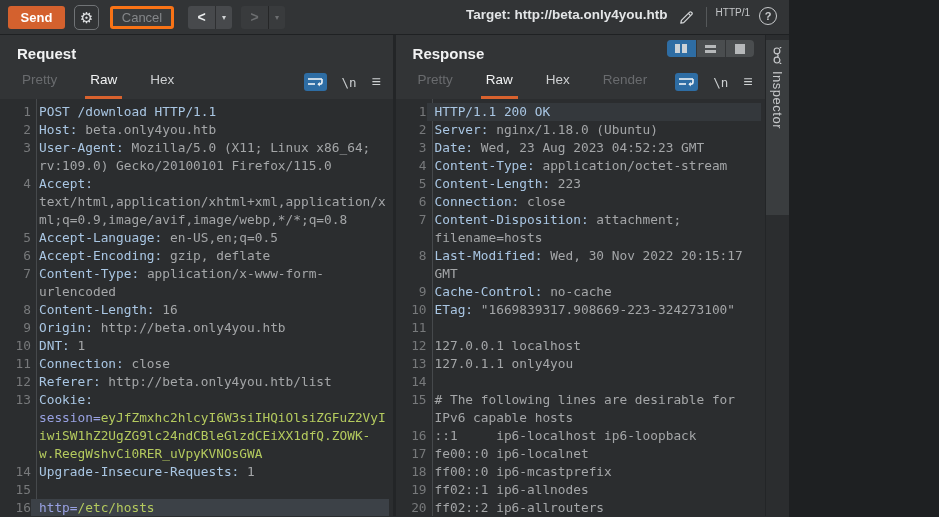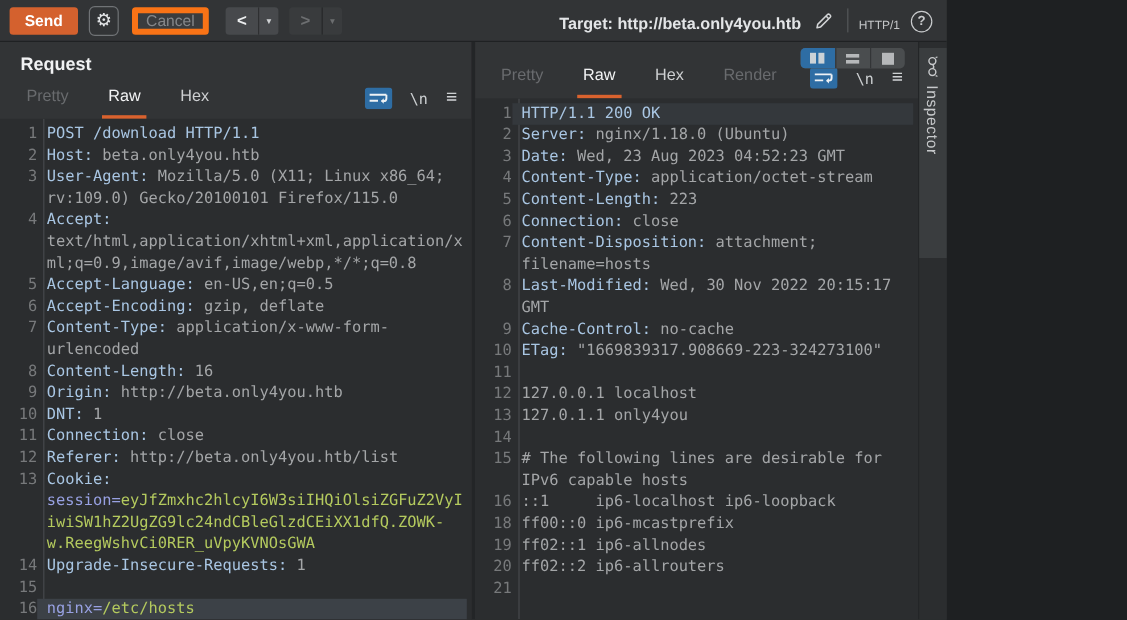--- a/index.html
+++ b/index.html
@@ -19,21 +19,21 @@
     width:57px; height:23px; background:#d4612e; color:#fff;
     font-weight:bold; font-size:13px; border:none; border-radius:3px;
     display:flex; align-items:center; justify-content:center; margin-right:9px;
   }
   .btn-gear {
     width:25px; height:25px; background:transparent; border:1px solid #707376;
     border-radius:5px; color:#e2e4e6; font-size:15px; line-height:1;
     display:flex; align-items:center; justify-content:center; margin-right:11px;
   }
   .btn-cancel {
-    width:64px; height:23px; background:#3a3c3e; border:5px solid #f97316;
+    width:64px; height:23px; background:#3a3c3e; border:3px solid #f97316;
     border-radius:3px; color:#85878a; font-size:13px;
     display:flex; align-items:center; justify-content:center; margin-right:14px;
   }
   .split-btn {
     height:23px; border-radius:3px; display:flex; align-items:stretch;
     overflow:hidden; margin-right:9px;
   }
   .split-btn.enabled { background:#47494c; }
   .split-btn.disabled { background:#393b3d; }
   .split-main {
@@ -41,21 +41,21 @@
     font-size:14px; font-weight:600;
   }
   .split-arrow {
     width:17px; display:flex; align-items:center; justify-content:center;
     font-size:8px; border-left:1px solid rgba(0,0,0,.35);
   }
   .split-btn.enabled .split-main { color:#eceeef; }
   .split-btn.enabled .split-arrow { color:#cfd1d3; }
   .split-btn.disabled .split-main, .split-btn.disabled .split-arrow { color:#6c6e70; }
   .topbar-spacer { flex:1; }
-  .target-group { display:flex; align-items:flex-end; gap:9px; padding-right:4px; }
+  .target-group { display:flex; align-items:flex-start; gap:9px; padding-right:4px; }
   .target-text { font-size:13.5px; font-weight:bold; color:#e3e5e7; }
   .pencil-btn { width:20px; height:20px; display:flex; align-items:center; justify-content:center; background:none; border:none; }
   .tb-divider { width:1px; height:20px; background:#55585a; }
   .http-version { font-size:10px; color:#c4c6c8; }
   .help-btn {
     width:18px; height:18px; border:1.5px solid #c9cbcd; border-radius:50%;
     color:#c9cbcd; font-size:11px; font-weight:bold; background:none;
     display:flex; align-items:center; justify-content:center;
   }
   
@@ -233,21 +233,21 @@
           <div class="row">
             <span class="ln">14</span>
             <span class="code"><span class="tok-name">Upgrade-Insecure-Requests:</span><span class="tok-val"> 1</span></span>
           </div>
           <div class="row">
             <span class="ln">15</span>
             <span class="code"></span>
           </div>
           <div class="row hl-strong">
             <span class="ln">16</span>
-            <span class="code"><span class="tok-lav">nginx=</span><span class="tok-green">/etc/hosts</span></span>
+            <span class="code"><span class="tok-lav">http=</span><span class="tok-green">/etc/hosts</span></span>
           </div>
         </div>
     </div>
 
     <div class="panel-divider"></div>
 
     <div class="panel panel-response">
       <div class="panel-head">
         <div class="layout-group">
           <button class="layout-seg active">
@@ -257,20 +257,21 @@
           <button class="layout-seg">
             <span class="seg-rows">
                 <span class="seg-row"></span>
                 <span class="seg-row"></span>
               </span>
           </button>
           <button class="layout-seg">
             <span class="seg-square"></span>
           </button>
         </div>
+        <div class="panel-title">Response</div>
         <div class="tabs-row">
           <span class="tab dim">Pretty</span>
             <span class="tab active">Raw</span>
             <span class="tab normal">Hex</span>
             <span class="tab dim">Render</span>
             <div class="head-icons">
             <button class="wrap-icon-btn">
               <svg width="23" height="18" viewBox="0 0 23 18">
                 <rect x="0" y="0" width="23" height="18" rx="3" fill="#2e6da4"></rect>
                 <path d="M4 6 H18" stroke="#eef2f5" stroke-width="1.6"></path>
@@ -343,20 +344,24 @@
           </div>
           <div class="row">
             <span class="ln">15</span>
             <span class="code"><span class="tok-val"># The following lines are desirable for IPv6 capable hosts</span></span>
           </div>
           <div class="row">
             <span class="ln">16</span>
             <span class="code"><span class="tok-val">::1     ip6-localhost ip6-loopback</span></span>
           </div>
           <div class="row">
+            <span class="ln">17</span>
+            <span class="code"><span class="tok-val">fe00::0 ip6-localnet</span></span>
+          </div>
+          <div class="row">
             <span class="ln">18</span>
             <span class="code"><span class="tok-val">ff00::0 ip6-mcastprefix</span></span>
           </div>
           <div class="row">
             <span class="ln">19</span>
             <span class="code"><span class="tok-val">ff02::1 ip6-allnodes</span></span>
           </div>
           <div class="row">
             <span class="ln">20</span>
             <span class="code"><span class="tok-val">ff02::2 ip6-allrouters</span></span>

